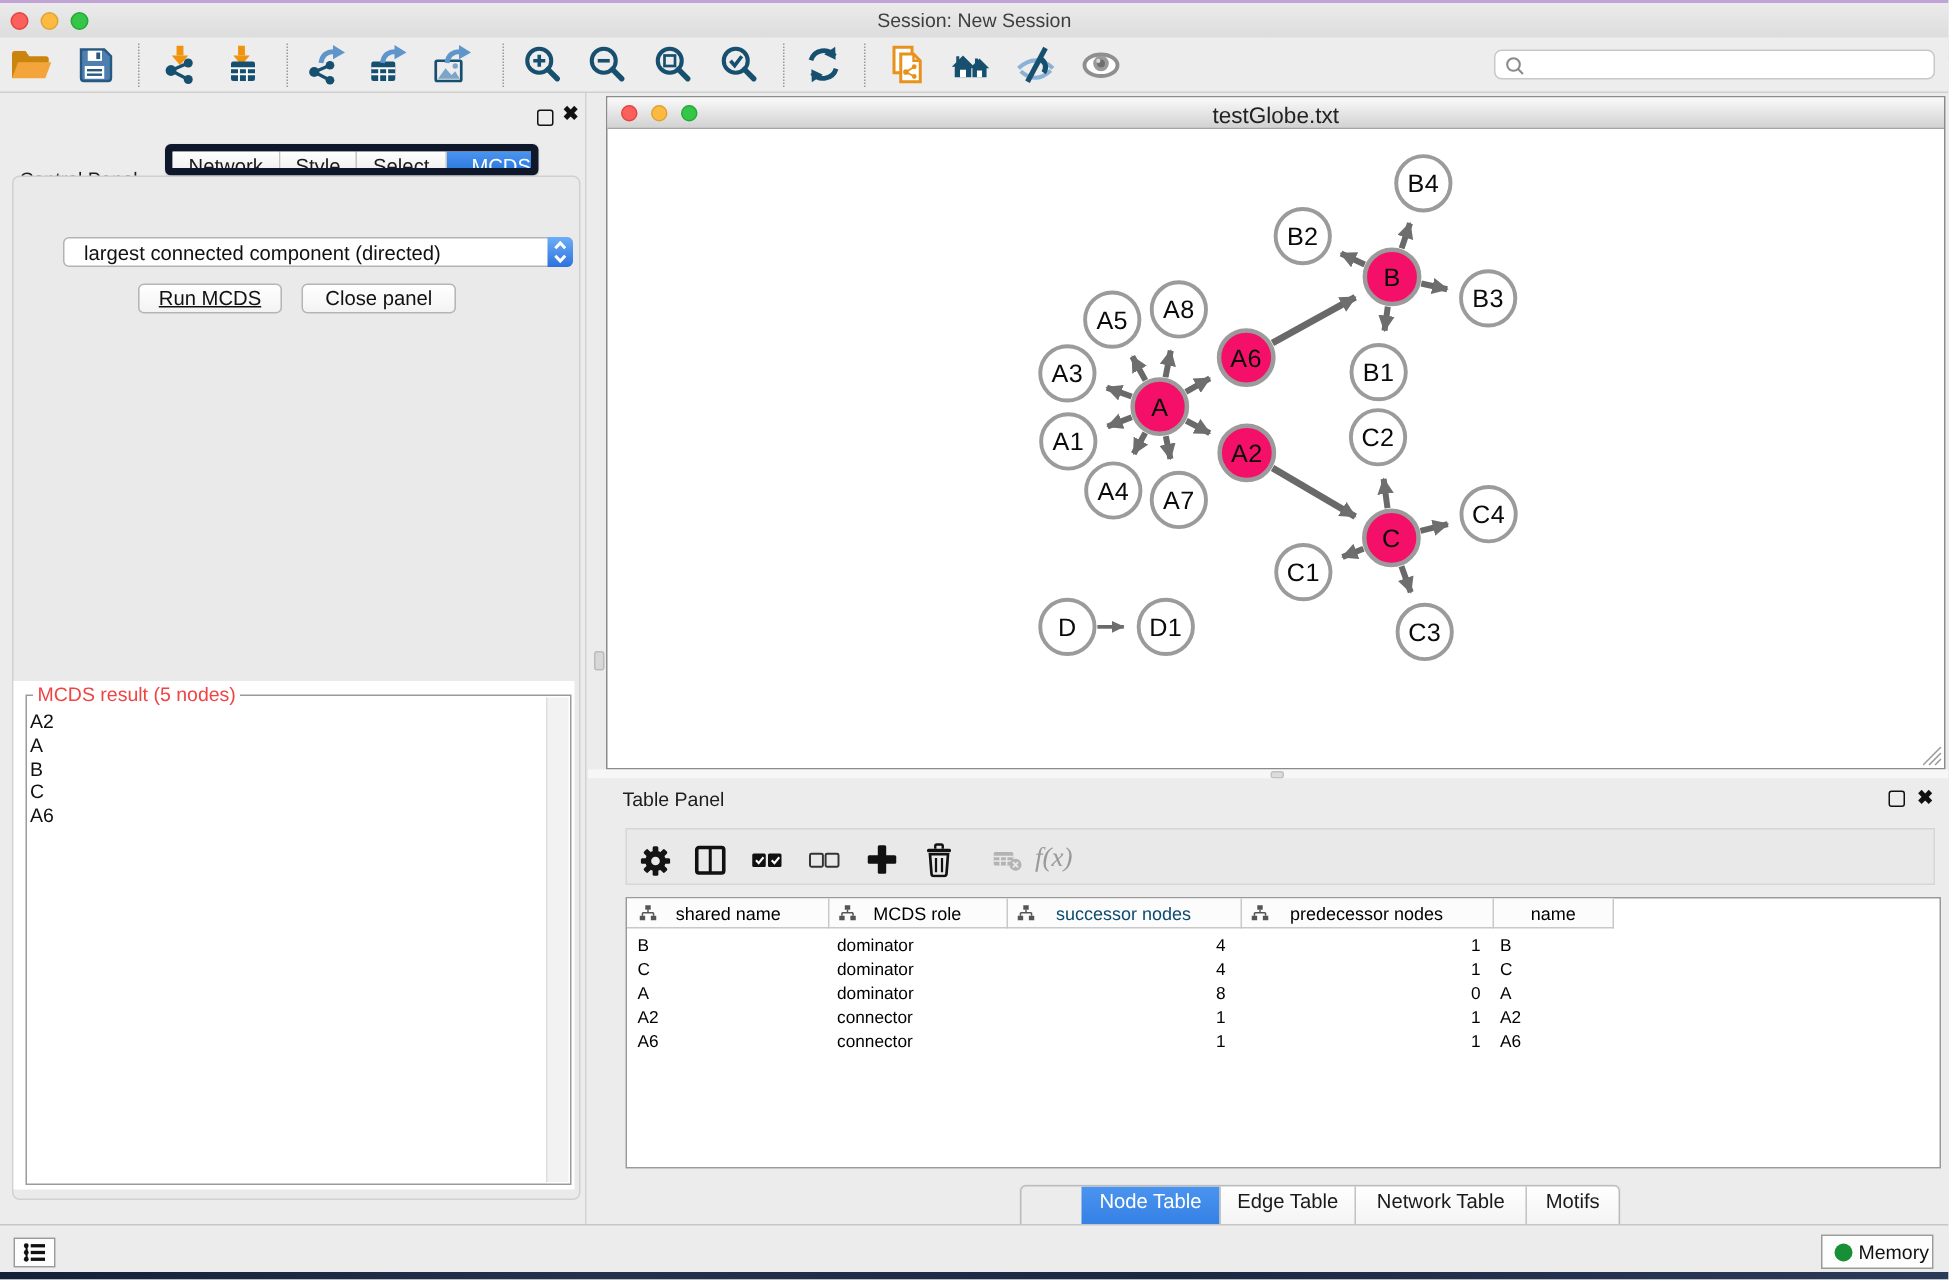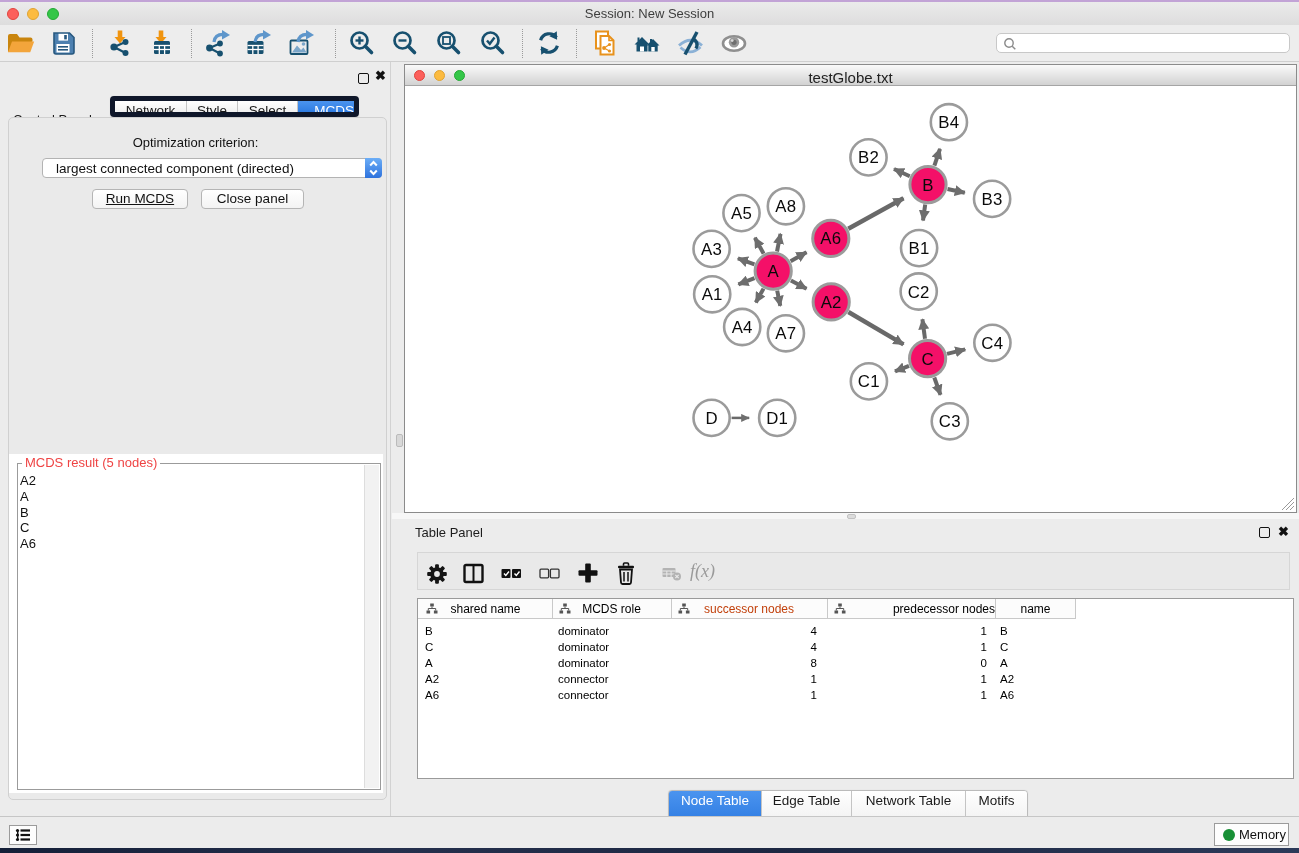--- a/index.html
+++ b/index.html
@@ -175,21 +175,20 @@
   <div class="abs" style="left:375px;top:6px;font-size:13px;font-weight:bold;color:#111;">✖</div>
 
   <div class="abs" style="left:77px;top:34px;height:21px;display:flex;border:5px solid #0f172a;border-radius:4px;overflow:hidden;box-shadow:0 0.5px 1px rgba(0,0,0,0.15);margin-left:33px;">
     <div style="width:72px;background:linear-gradient(#fff,#f1f1f1);border-right:1px solid #c4c4c4;text-align:center;font-size:13.5px;color:#1a1a1a;line-height:19px;">Network</div>
     <div style="width:51px;background:linear-gradient(#fff,#f1f1f1);border-right:1px solid #c4c4c4;text-align:center;font-size:13.5px;color:#1a1a1a;line-height:19px;">Style</div>
     <div style="width:60px;background:linear-gradient(#fff,#f1f1f1);border-right:1px solid #c4c4c4;text-align:center;font-size:13.5px;color:#1a1a1a;line-height:19px;">Select</div>
     <div style="width:56px;background:linear-gradient(#4b94ef,#2f7ce2);text-align:right;font-size:13.5px;color:#fff;line-height:19px;">MCDS</div>
   </div>
 
   <div class="abs" style="left:8px;top:55px;width:379px;height:683px;background:#eaeaea;border:1px solid #d0d0d0;border-radius:5px;"></div>
-  <div class="abs" style="left:0;top:73px;width:391px;text-align:center;font-size:13px;color:#111;">Optimization criterion:</div>
 
   <div class="abs" style="left:42px;top:96px;width:340px;height:20px;background:#fff;border:1px solid #b3b3b3;border-radius:4px;">
     <div class="abs" style="left:13px;top:2px;font-size:13.5px;color:#111;">largest connected component (directed)</div>
     <div class="abs" style="right:-1px;top:-1px;width:17px;height:20px;background:linear-gradient(#6caef7,#2d72dd);border-radius:0 4px 4px 0;">
       <svg width="17" height="20" viewBox="0 0 17 20">
           <path d="M5.2,7.5 L8.5,4 L11.8,7.5" fill="none" stroke="#fff" stroke-width="2"></path>
           <path d="M5.2,12.5 L8.5,16 L11.8,12.5" fill="none" stroke="#fff" stroke-width="2"></path>
         </svg>
     </div>
   </div>
@@ -423,32 +422,32 @@
         </g>
         <g stroke="#555" stroke-width="1">
           <line x1="6" y1="3.5" x2="6" y2="5.5"></line>
           <line x1="2.3" y1="5.5" x2="9.7" y2="5.5"></line>
           <line x1="2.3" y1="5.5" x2="2.3" y2="7.5"></line>
           <line x1="9.7" y1="5.5" x2="9.7" y2="7.5"></line>
         </g>
       </svg>
     <div class="abs" style="left:1px;top:3px;width:133px;text-align:center;font-size:12px;color:#000;">shared name</div>
     <div class="abs" style="left:134px;top:3px;width:119px;text-align:center;font-size:12px;color:#000;">MCDS role</div>
-    <div class="abs" style="left:253px;top:3px;width:156px;text-align:center;font-size:12px;color:#c2410c;">successor nodes</div>
-    <div class="abs" style="left:409px;top:3px;width:168px;text-align:right;font-size:12px;color:#000;">predecessor nodes</div>
+    <div class="abs" style="left:253px;top:3px;width:156px;text-align:center;font-size:12px;color:#0c4a6e;">successor nodes</div>
+    <div class="abs" style="left:409px;top:3px;width:168px;text-align:center;font-size:12px;color:#000;">predecessor nodes</div>
     <div class="abs" style="left:577px;top:3px;width:81px;text-align:center;font-size:12px;color:#000;">name</div>
 
     <div class="abs" style="left:7px;top:24px;font-size:11.5px;color:#000;line-height:16px;">B<br>C<br>A<br>A2<br>A6</div>
     <div class="abs" style="left:140px;top:24px;font-size:11.5px;color:#000;line-height:16px;">dominator<br>dominator<br>dominator<br>connector<br>connector</div>
     <div class="abs" style="left:250px;top:24px;width:149px;text-align:right;font-size:11.5px;color:#000;line-height:16px;">4<br>4<br>8<br>1<br>1</div>
     <div class="abs" style="left:420px;top:24px;width:149px;text-align:right;font-size:11.5px;color:#000;line-height:16px;">1<br>1<br>0<br>1<br>1</div>
     <div class="abs" style="left:582px;top:24px;font-size:11.5px;color:#000;line-height:16px;">B<br>C<br>A<br>A2<br>A6</div>
   </div>
 
-  <div class="abs" style="left:276px;top:271px;height:33px;display:flex;border:1px solid #bbb;border-radius:4px;overflow:hidden;box-shadow:0 0.5px 1px rgba(0,0,0,0.15);">
+  <div class="abs" style="left:288px;top:271px;height:33px;display:flex;border:1px solid #bbb;border-radius:4px;overflow:hidden;box-shadow:0 0.5px 1px rgba(0,0,0,0.15);padding-left:40px;">
     <div style="width:92px;background:linear-gradient(#4b94ef,#2f7ce2);text-align:center;font-size:13.5px;color:#fff;line-height:19px;">Node Table</div>
     <div style="width:90px;background:linear-gradient(#fff,#f1f1f1);border-left:1px solid #c4c4c4;text-align:center;font-size:13.5px;color:#1a1a1a;line-height:19px;">Edge Table</div>
     <div style="width:114px;background:linear-gradient(#fff,#f1f1f1);border-left:1px solid #c4c4c4;text-align:center;font-size:13.5px;color:#1a1a1a;line-height:19px;">Network Table</div>
     <div style="width:62px;background:linear-gradient(#fff,#f1f1f1);border-left:1px solid #c4c4c4;text-align:center;font-size:13.5px;color:#1a1a1a;line-height:19px;">Motifs</div>
   </div>
 </div>
 
 <div class="abs" style="left:0;top:816px;width:1299px;height:32px;background:#ececec;border-top:1px solid #c6c6c6;">
   <div class="abs" style="left:9px;top:8px;width:28px;height:20px;background:#fdfdfd;border:1px solid #9b9b9b;">
     <svg width="26" height="18" viewBox="0 0 26 18">

